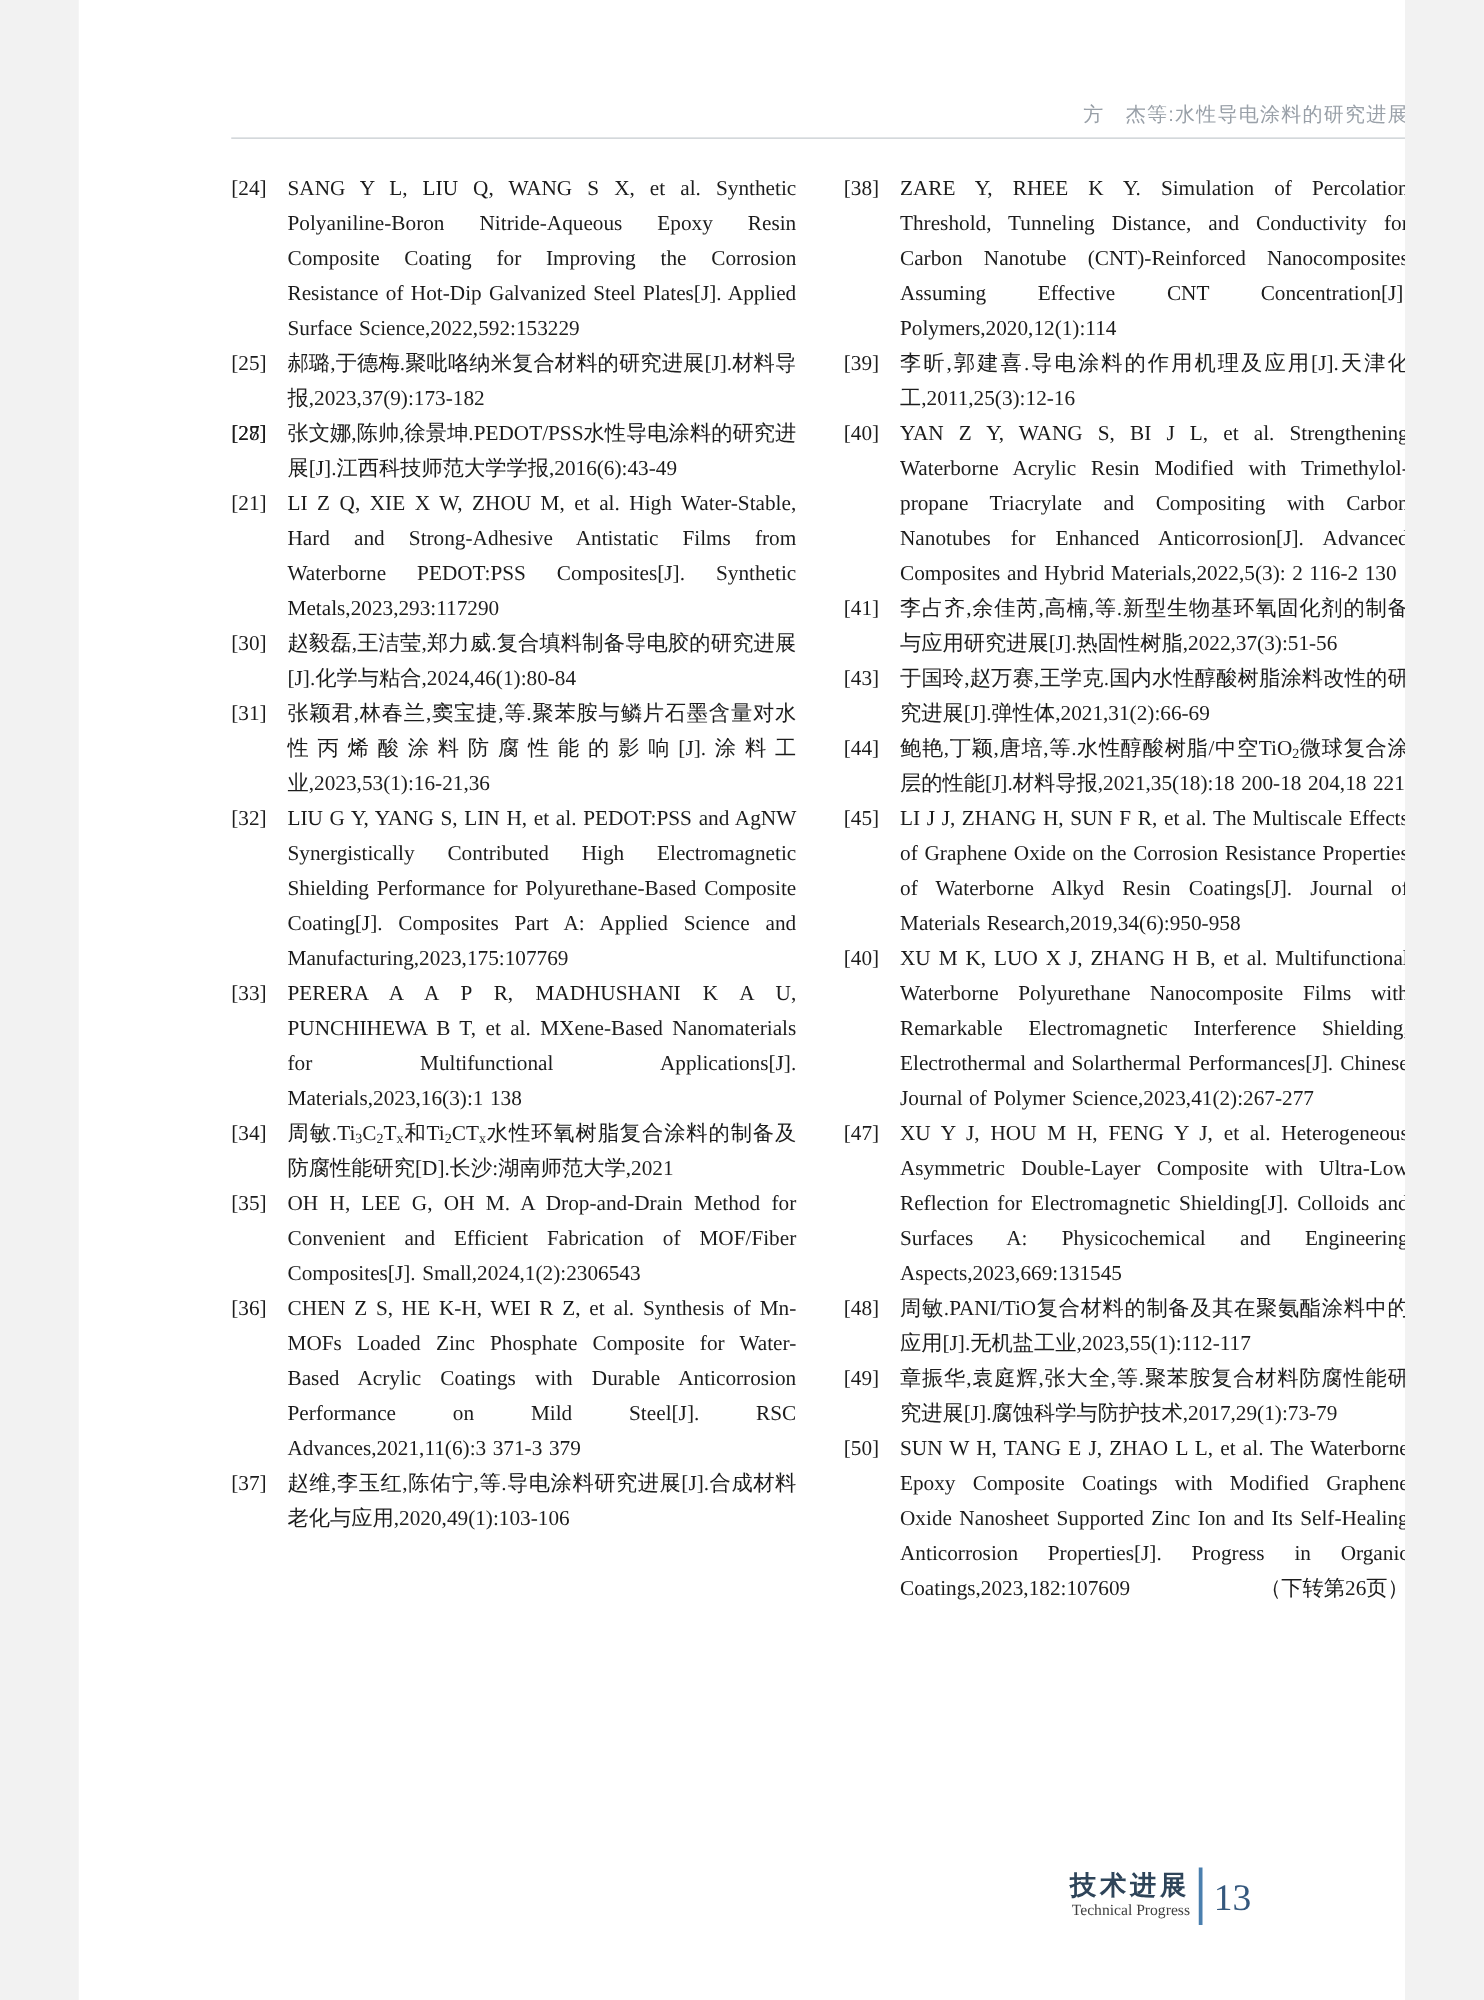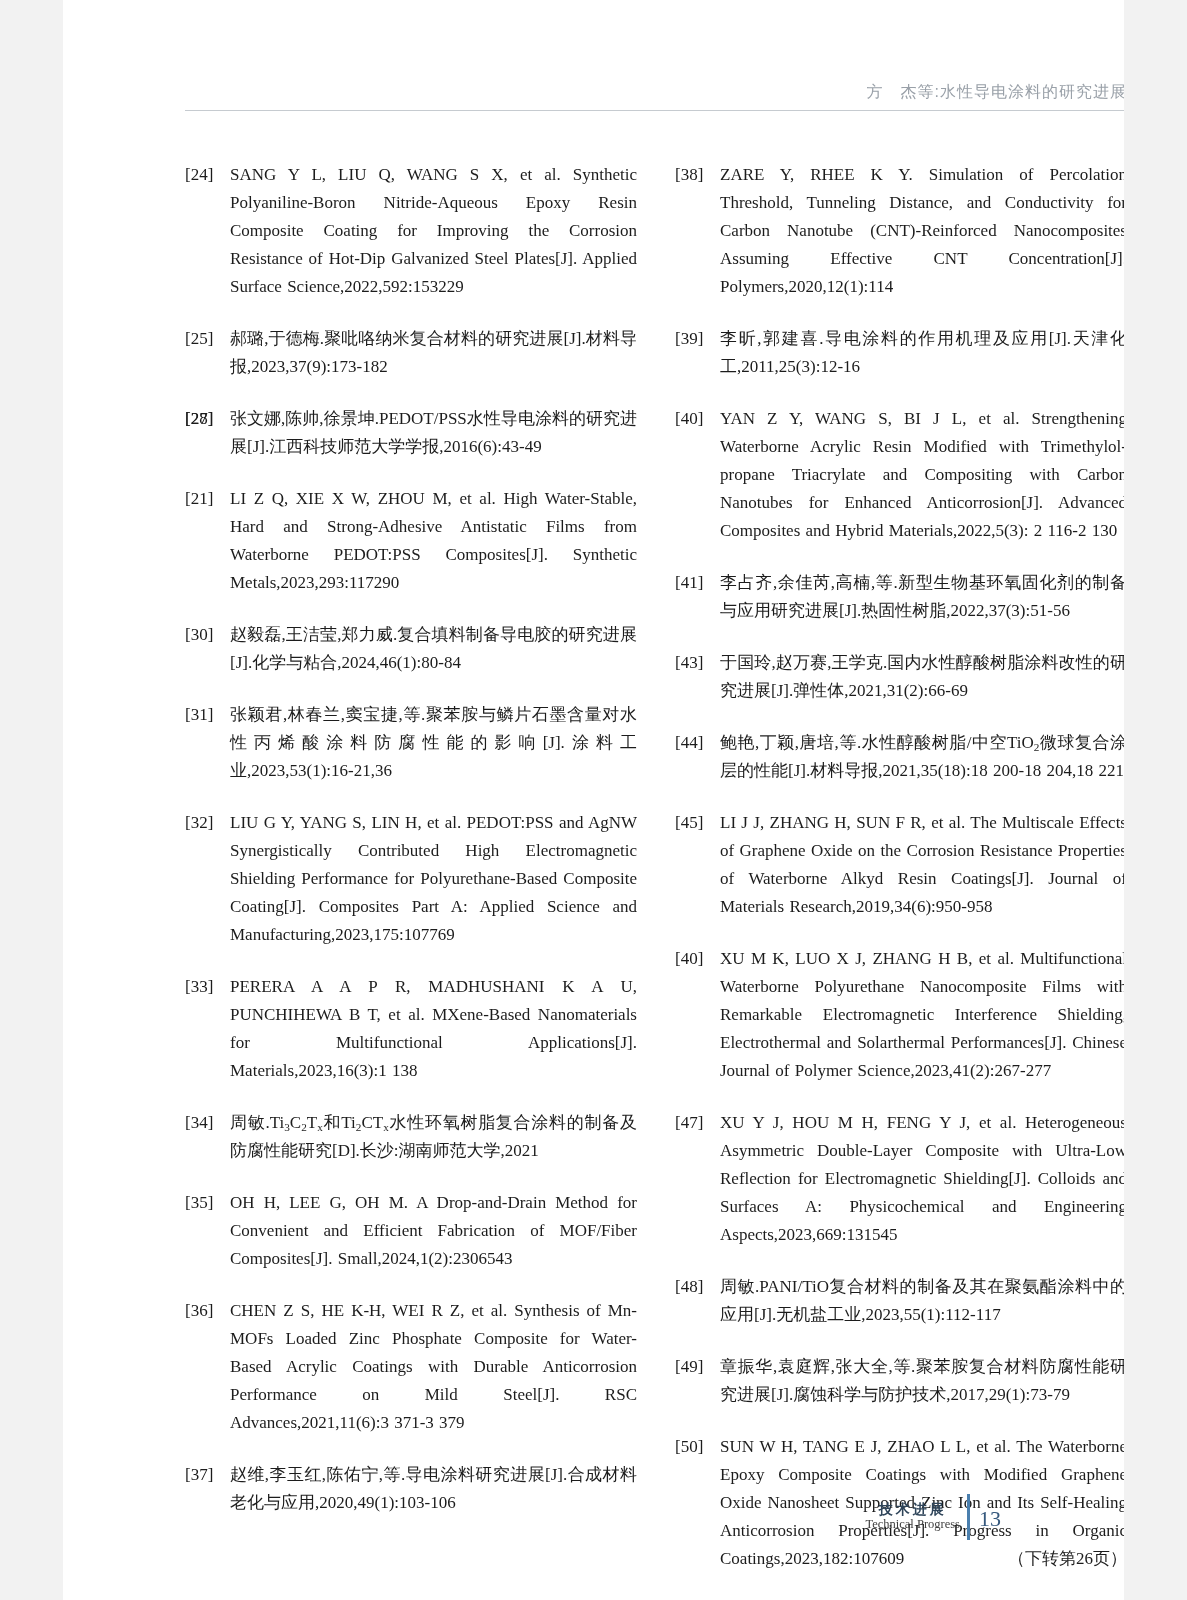--- a/index.html
+++ b/index.html
@@ -12,35 +12,35 @@
   .running-title {
     text-align:right; color:#99a0a8; font-size:16px; letter-spacing:1px;
     font-family:"Liberation Sans","DejaVu Sans",sans-serif;
   }
   .header-rule { margin-top:7px; border:none; border-top:1px solid #c6cbd0; height:0; }
 
   .columns { position:absolute; top:137px; left:122px; width:942px; display:flex; gap:38px; }
   .column { width:452px; }
   .ref {
     position:relative; padding-left:45px; font-size:17px; line-height:28px;
-    text-align:justify; word-spacing:1px;margin-top:24px;
+    text-align:justify; word-spacing:1px;
   }
   .ref-id { position:absolute; left:0; top:0; }
   .ref-text sub { font-size:66%; line-height:0; vertical-align:-0.25em; }
   .ref-note { float:right; }
 
   .page-footer { position:absolute; right:123px; bottom:60px; display:flex; align-items:center; }
   .footer-labels { text-align:right; }
   .footer-zh {
     font-family:"Liberation Sans","DejaVu Sans",sans-serif; font-weight:bold;
-    font-size:14px; color:#2e4459; letter-spacing:3px; line-height:1.05;text-align:center;
+    font-size:21px; color:#2e4459; letter-spacing:3px; line-height:1.05;text-align:center;
   }
   .footer-en { font-size:12.5px; color:#404040; line-height:1.2; }
   .footer-bar { width:3px; height:46px; background:#4a7fae; margin:0 9px 0 7px; }
-  .footer-page { font-size:22px; color:#35587d; line-height:1; padding-top:4px; }
+  .footer-page { font-size:30px; color:#35587d; line-height:1; padding-top:4px; }
 </style>
 </head>
 <body>
 
 <div class="page">
 
   <div class="page-header">
     <div class="running-title">方　杰等:水性导电涂料的研究进展</div>
     <hr class="header-rule">
   </div>

